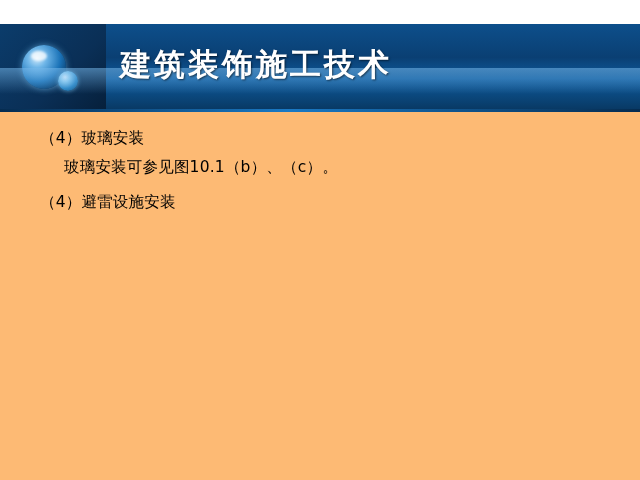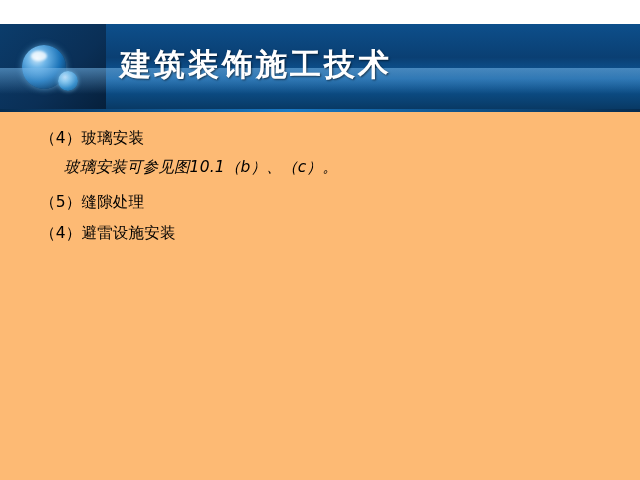--- a/index.html
+++ b/index.html
@@ -120,37 +120,36 @@
   }
   .heading {
     margin-top: 6px;
     margin-bottom: 4px;
     padding-left: 8px;
   }
   .body-text {
     text-indent: 32px;
     margin-bottom: 8px;
   }
-  .gap-sm { margin-bottom: 10px; font-style: italic; }
+  .gap-sm { margin-bottom: 10px; }
 </style>
 </head>
 <body>
 
 <div class="slide">
 
   <div class="header">
     <div class="header-left-block">
       <div class="logo-orb"></div>
       <div class="logo-orb-small"></div>
     </div>
     <div class="header-sheen"></div>
     <div class="header-title">建筑装饰施工技术</div>
     <div class="header-bottom-line"></div>
   </div>
 
   <div class="content">
     <p class="para heading">（4）玻璃安装</p>
     <p class="para body-text gap-sm">玻璃安装可参见图10.1（b）、（c）。</p>
-    <p class="para heading">（5）缝隙处理</p>
     <p class="para heading">（4）避雷设施安装</p>
   </div>
 
 </div>
 
 </body></html>

